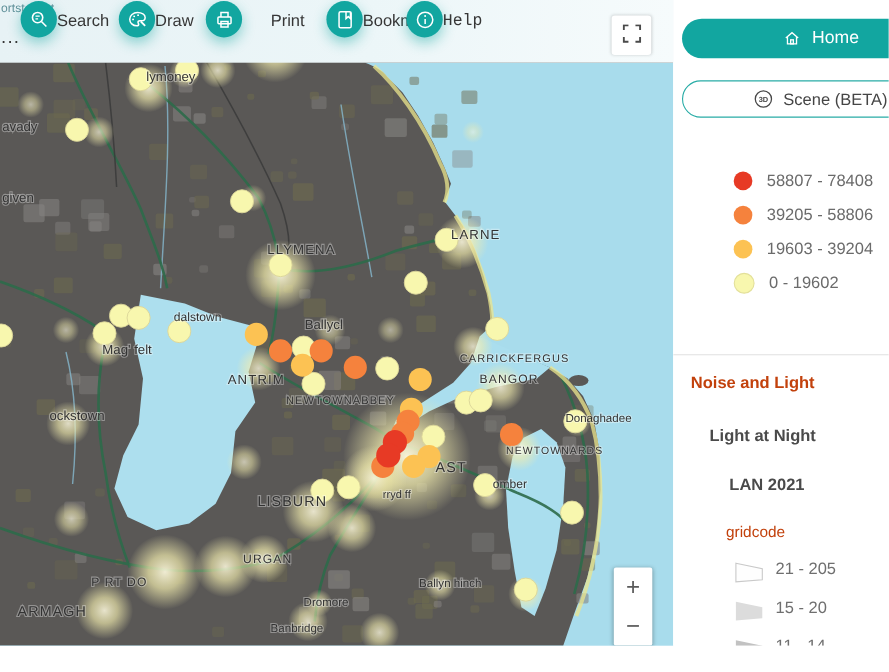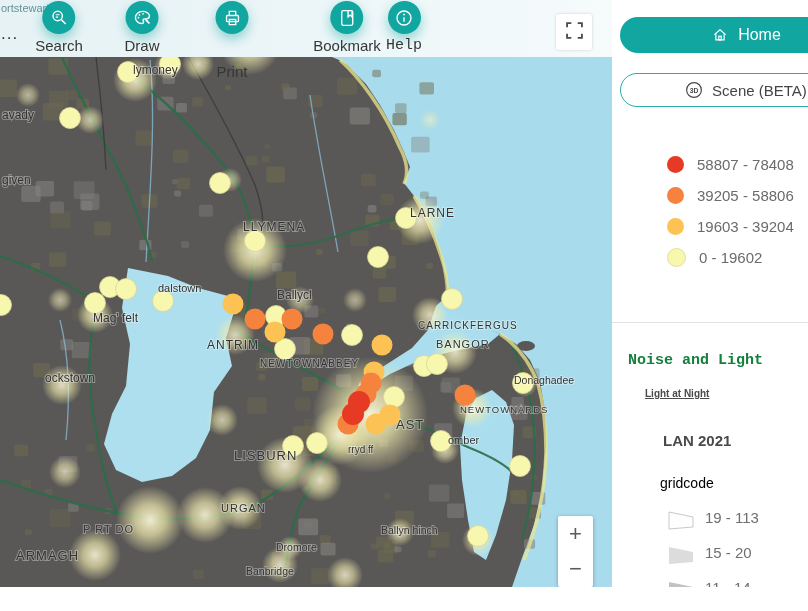--- a/index.html
+++ b/index.html
@@ -10,21 +10,21 @@
   
   .map-area{position:absolute;left:0;top:0;width:612px;height:587px;overflow:hidden;background:#a8dcec;}
   .map-area svg.basemap{position:absolute;left:0;top:0;}
 
   
   .toolbar{position:absolute;left:0;top:0;width:612px;height:57px;
            background:linear-gradient(90deg,#e7f2f5 0%,#ecf6f8 55%,#f6fbfc 100%);}
   .corner-map-label{position:absolute;left:1px;top:2px;font-size:11px;color:#4a818b;opacity:.85;}
   .more-btn{position:absolute;left:1px;top:24px;border:none;background:none;
             font-size:17px;color:#363636;letter-spacing:1px;padding:0;cursor:pointer;}
-  .titem{position:absolute;top:1px;display:flex;flex-direction:column;align-items:center;
+  .titem{position:absolute;top:1px;display:flex;flex-direction:row;align-items:center;
          transform:translateX(-50%);cursor:pointer;}
   .tcircle{width:33px;height:33px;border-radius:50%;background:#12a6a0;display:flex;
            align-items:center;justify-content:center;box-shadow:0 5px 12px rgba(18,166,160,.45);}
   .tlabel{margin-top:3px;font-size:15px;color:#363636;}
   .fullscreen-btn{position:absolute;left:556px;top:14px;width:36px;height:36px;background:#fff;
         border:none;border-radius:3px;box-shadow:0 0 3px rgba(0,0,0,.18);cursor:pointer;
         display:flex;align-items:center;justify-content:center;}
 
   
   .zoomctl{position:absolute;left:558px;top:516px;width:35px;height:71px;background:#fff;
@@ -41,24 +41,24 @@
   .scene-btn{position:absolute;left:8px;right:-24px;top:73px;height:34px;background:#fff;
             border:1.5px solid #28aca6;border-radius:20px 0 0 20px;color:#454545;font-size:15px;
             cursor:pointer;display:flex;align-items:center;justify-content:center;gap:9px;
             font-family:"Liberation Sans",sans-serif;}
   .point-legend{position:absolute;left:0;top:149px;width:100%;}
   .pl-row{display:flex;align-items:center;gap:13px;padding-left:55px;height:31px;}
   .pl-dot{width:17px;height:17px;border-radius:50%;flex:0 0 auto;}
   .pl-label{font-size:15px;color:#6b6b6b;}
   .panel-divider{position:absolute;left:0;top:322px;width:100%;border:none;
                  border-top:1px solid #e3e3e3;margin:0;}
-  .sec-title{position:absolute;left:16px;top:352px;font-size:15px;font-weight:bold;color:#15803d;font-family:Liberation Mono, monospace;}
-  .layer-title{position:absolute;left:33px;top:388px;font-size:10px;font-weight:bold;color:#4a4a4a;text-decoration:underline;}
+  .sec-title{position:absolute;left:16px;top:340px;font-size:15px;font-weight:bold;color:#c2410c;}
+  .layer-title{position:absolute;left:33px;top:388px;font-size:15px;font-weight:bold;color:#4a4a4a;}
   .sub-title{position:absolute;left:51px;top:432px;font-size:15px;font-weight:bold;color:#4a4a4a;}
-  .field-label{position:absolute;left:48px;top:475px;font-size:14px;color:#000000;}
+  .field-label{position:absolute;left:48px;top:475px;font-size:14px;color:#c2410c;}
   .grid-legend{position:absolute;left:0;top:500px;width:100%;}
   .gl-row{display:flex;align-items:center;gap:10px;padding-left:56px;height:35px;}
   .gl-label{font-size:15px;color:#6f6f6f;}
 </style>
 </head>
 <body>
 
 <div class="page">
   <div class="app">
 
@@ -504,21 +504,21 @@
       <div class="sec-title">Noise and Light</div>
       <div class="layer-title">Light at Night</div>
       <div class="sub-title">LAN 2021</div>
       <div class="field-label">gridcode</div>
 
       <div class="grid-legend" id="grid-legend">
           <div class="gl-row">
             <svg width="27" height="24" viewBox="0 0 27 24">
               <polygon points="1,6 25,11 25,21 1,23" fill="#fefefe" stroke="#c9c9c9" stroke-width="1"></polygon>
             </svg>
-            <span class="gl-label">19 - 113</span>
+            <span class="gl-label">21 - 205</span>
           </div>
           <div class="gl-row">
             <svg width="27" height="24" viewBox="0 0 27 24">
               <polygon points="1,6 25,11 25,21 1,23" fill="#dcdcdc"></polygon>
             </svg>
             <span class="gl-label">15 - 20</span>
           </div>
           <div class="gl-row">
             <svg width="27" height="24" viewBox="0 0 27 24">
               <polygon points="1,6 25,11 25,21 1,23" fill="#c2c2c2"></polygon>

